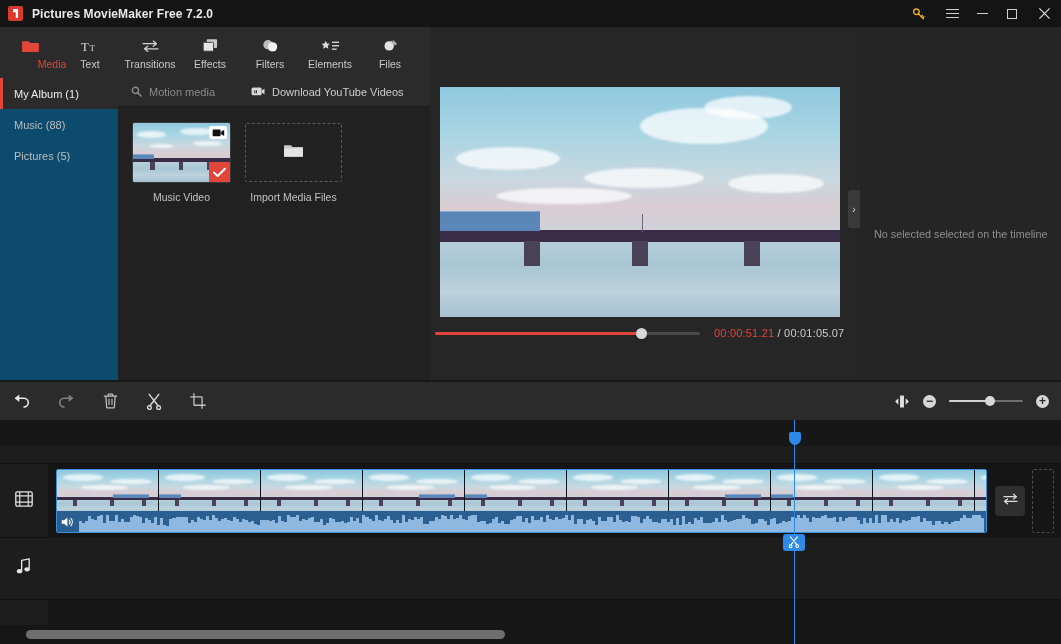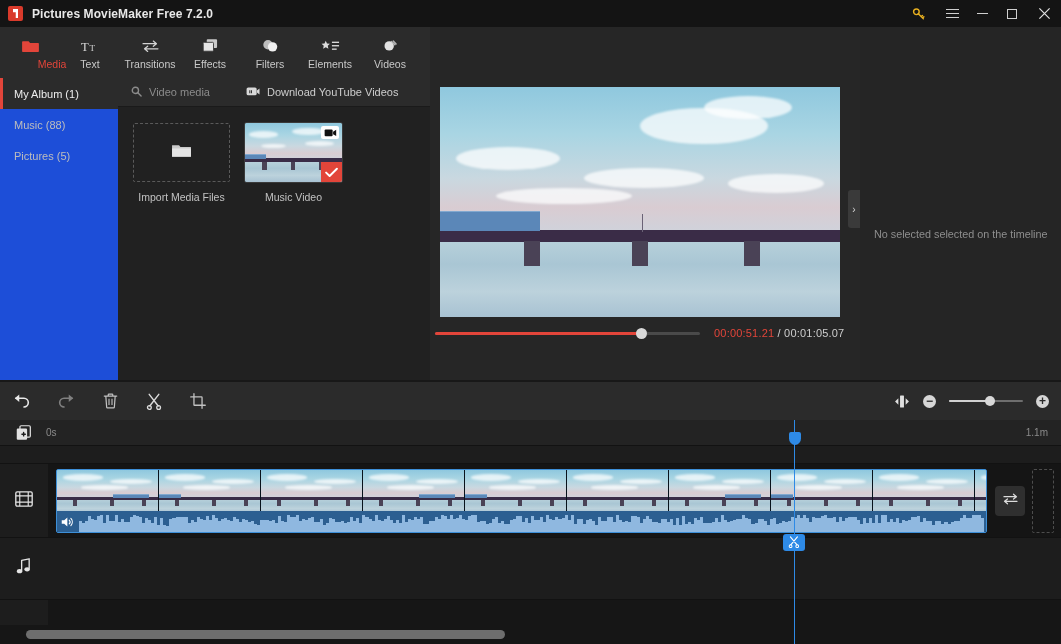--- a/index.html
+++ b/index.html
@@ -49,21 +49,21 @@
     width: 60px; height: 51px; display: flex; flex-direction: column;
     align-items: center; justify-content: center; gap: 5px; cursor: default;
   }
   .rtab .lbl { font-size: 10.5px; color: #c9c9c9; white-space: nowrap; }
   .rtab.active .lbl { color: #e2453a; padding-left: 44px; }
   .ricon { height: 17px; display: flex; align-items: flex-end; justify-content: center; }
 
   
   .albums {
     position: absolute; left: 0; top: 78px; width: 118px; height: 302px;
-    background: #1d4ed8;
+    background: #0c4a6e;
   }
   .album {
     height: 31px; display: flex; align-items: center; padding-left: 14px;
     font-size: 11px; color: #bdbdbd; position: relative;
   }
   .album.active { background: #2b2b2b; color: #ededed; }
   .album.active:before {
     content: ""; position: absolute; left: 0; top: 0; width: 2.5px; height: 31px; background: #e2453a;
   }
 
@@ -344,21 +344,21 @@
       <div class="lbl">Elements</div>
     </div>
 
     <div class="rtab">
       <div class="ricon">
         <svg width="17" height="15" viewBox="0 0 18 16">
             <circle cx="7.6" cy="8.4" r="5" fill="#e2e2e2"></circle>
             <path d="M10 3.6 L13.6 7.2 M12 3.2 L15 6.4" stroke="#b5b5b5" stroke-width="1.5" stroke-linecap="round"></path>
           </svg>
       </div>
-      <div class="lbl">Videos</div>
+      <div class="lbl">Files</div>
     </div>
 
   </div>
 
   <div class="albums">
     <div class="album active">
       <span>My Album (1)</span>
     </div>
     <div class="album">
       <span>Music (88)</span>
@@ -370,47 +370,35 @@
 
   <div class="mediapane">
     <div class="mediabar">
       <div class="searchbox">
         <span>
           <svg width="11" height="11" viewBox="0 0 12 12">
               <circle cx="4.8" cy="4.8" r="3.4" fill="none" stroke="#8c8c8c" stroke-width="1.5"></circle>
               <path d="M7.4 7.4 L11 11" stroke="#8c8c8c" stroke-width="1.5" stroke-linecap="round"></path>
             </svg>
         </span>
-        <span class="search-ph">Video media</span>
+        <span class="search-ph">Motion media</span>
       </div>
       <div class="dl-yt">
         <span>
           <svg width="14" height="11" viewBox="0 0 15 12">
               <rect x="0.5" y="1.6" width="11" height="8.6" rx="1.8" fill="#d8d8d8"></rect>
               <path d="M11.8 5 L14.6 2.8 v6.4 L11.8 7 Z" fill="#d8d8d8"></path>
               <path d="M4 4.6 v3.2 M5.8 4.6 v3.2" stroke="#2b2b2b" stroke-width="1.1"></path>
             </svg>
         </span>
         <span class="lbl">Download YouTube Videos</span>
       </div>
     </div>
 
     <div class="mediagrid">
-      <div class="mcell">
-        <div class="importbox">
-          <span>
-            <svg width="21" height="17" viewBox="0 0 22 18">
-                <path d="M1 3.5 h7.4 l1.5 1.8 h11.1 v10.2 h-20 z" fill="#c9c9c9"></path>
-                <path d="M1 6.8 h20 v8.7 h-20 z" fill="#e4e4e4"></path>
-              </svg>
-          </span>
-        </div>
-        <div class="mcaption">Import Media Files</div>
-      </div>
-
       <div class="mcell">
         <div class="mthumb">
           <div class="scene">
             <div class="sc-sky"></div>
             <div class="sc-cloud" style="left:4%;top:14%;width:30%;height:11%;"></div>
             <div class="sc-cloud" style="left:48%;top:8%;width:34%;height:13%;"></div>
             <div class="sc-cloud" style="left:62%;top:30%;width:30%;height:9%;"></div>
             <div class="sc-cloud" style="left:16%;top:36%;width:26%;height:7%;"></div>
             <div class="sc-water" style="height:38%;"></div>
             <div class="sc-bridge" style="top:60%;height:6%;"></div>
@@ -426,20 +414,32 @@
               </svg>
           </div>
           <div class="badge-check">
             <svg width="13" height="11" viewBox="0 0 14 11">
                 <path d="M1.2 5.6 L5 9.2 L12.8 1.4" stroke="#fff" stroke-width="2.1" fill="none" stroke-linecap="round" stroke-linejoin="round"></path>
               </svg>
           </div>
         </div>
         <div class="mcaption">Music Video</div>
       </div>
+
+      <div class="mcell">
+        <div class="importbox">
+          <span>
+            <svg width="21" height="17" viewBox="0 0 22 18">
+                <path d="M1 3.5 h7.4 l1.5 1.8 h11.1 v10.2 h-20 z" fill="#c9c9c9"></path>
+                <path d="M1 6.8 h20 v8.7 h-20 z" fill="#e4e4e4"></path>
+              </svg>
+          </span>
+        </div>
+        <div class="mcaption">Import Media Files</div>
+      </div>
     </div>
   </div>
 
   <div class="player">
 
     <div class="screen">
       <div class="scene">
         <div class="sc-sky" style="height:64%;"></div>
         <div class="sc-cloud" style="left:50%;top:9%;width:32%;height:16%;"></div>
         <div class="sc-cloud" style="left:66%;top:4%;width:22%;height:10%;"></div>
@@ -580,31 +580,20 @@
         <div class="zs-knob"></div>
       </div>
       <div class="circ-btn">
         <span style="margin-top:-1px;">+</span>
       </div>
     </div>
   </div>
 
   <div class="timeline">
 
-    <div class="ruler">
-      <div class="ruler-icon">
-        <svg width="16" height="16" viewBox="0 0 17 17">
-            <rect x="4.2" y="0.8" width="11" height="12" rx="1.2" fill="none" stroke="#e2e2e2" stroke-width="1.3"></rect>
-            <rect x="0.8" y="3.8" width="11" height="12" rx="1.2" fill="#e2e2e2"></rect>
-            <path d="M6.3 9.8 h3.6 M8.1 8 v3.6" stroke="#1d1d1d" stroke-width="1.5" stroke-linecap="round"></path>
-          </svg>
-      </div>
-      <div class="ruler-l">0s</div>
-      <div class="ruler-r">1.1m</div>
-    </div>
 
     <div class="headers">
       <div class="hd h0"></div>
       <div class="hd h1">
         <span>
           <svg width="18" height="16" viewBox="0 0 19 17">
               <rect x="0.8" y="1" width="17.4" height="15" rx="1.4" fill="none" stroke="#e4e4e4" stroke-width="1.4"></rect>
               <path d="M0.8 5.2 h17.4 M0.8 11.8 h17.4 M5 1 v15 M14 1 v15" stroke="#e4e4e4" stroke-width="1.2"></path>
             </svg>
         </span>

